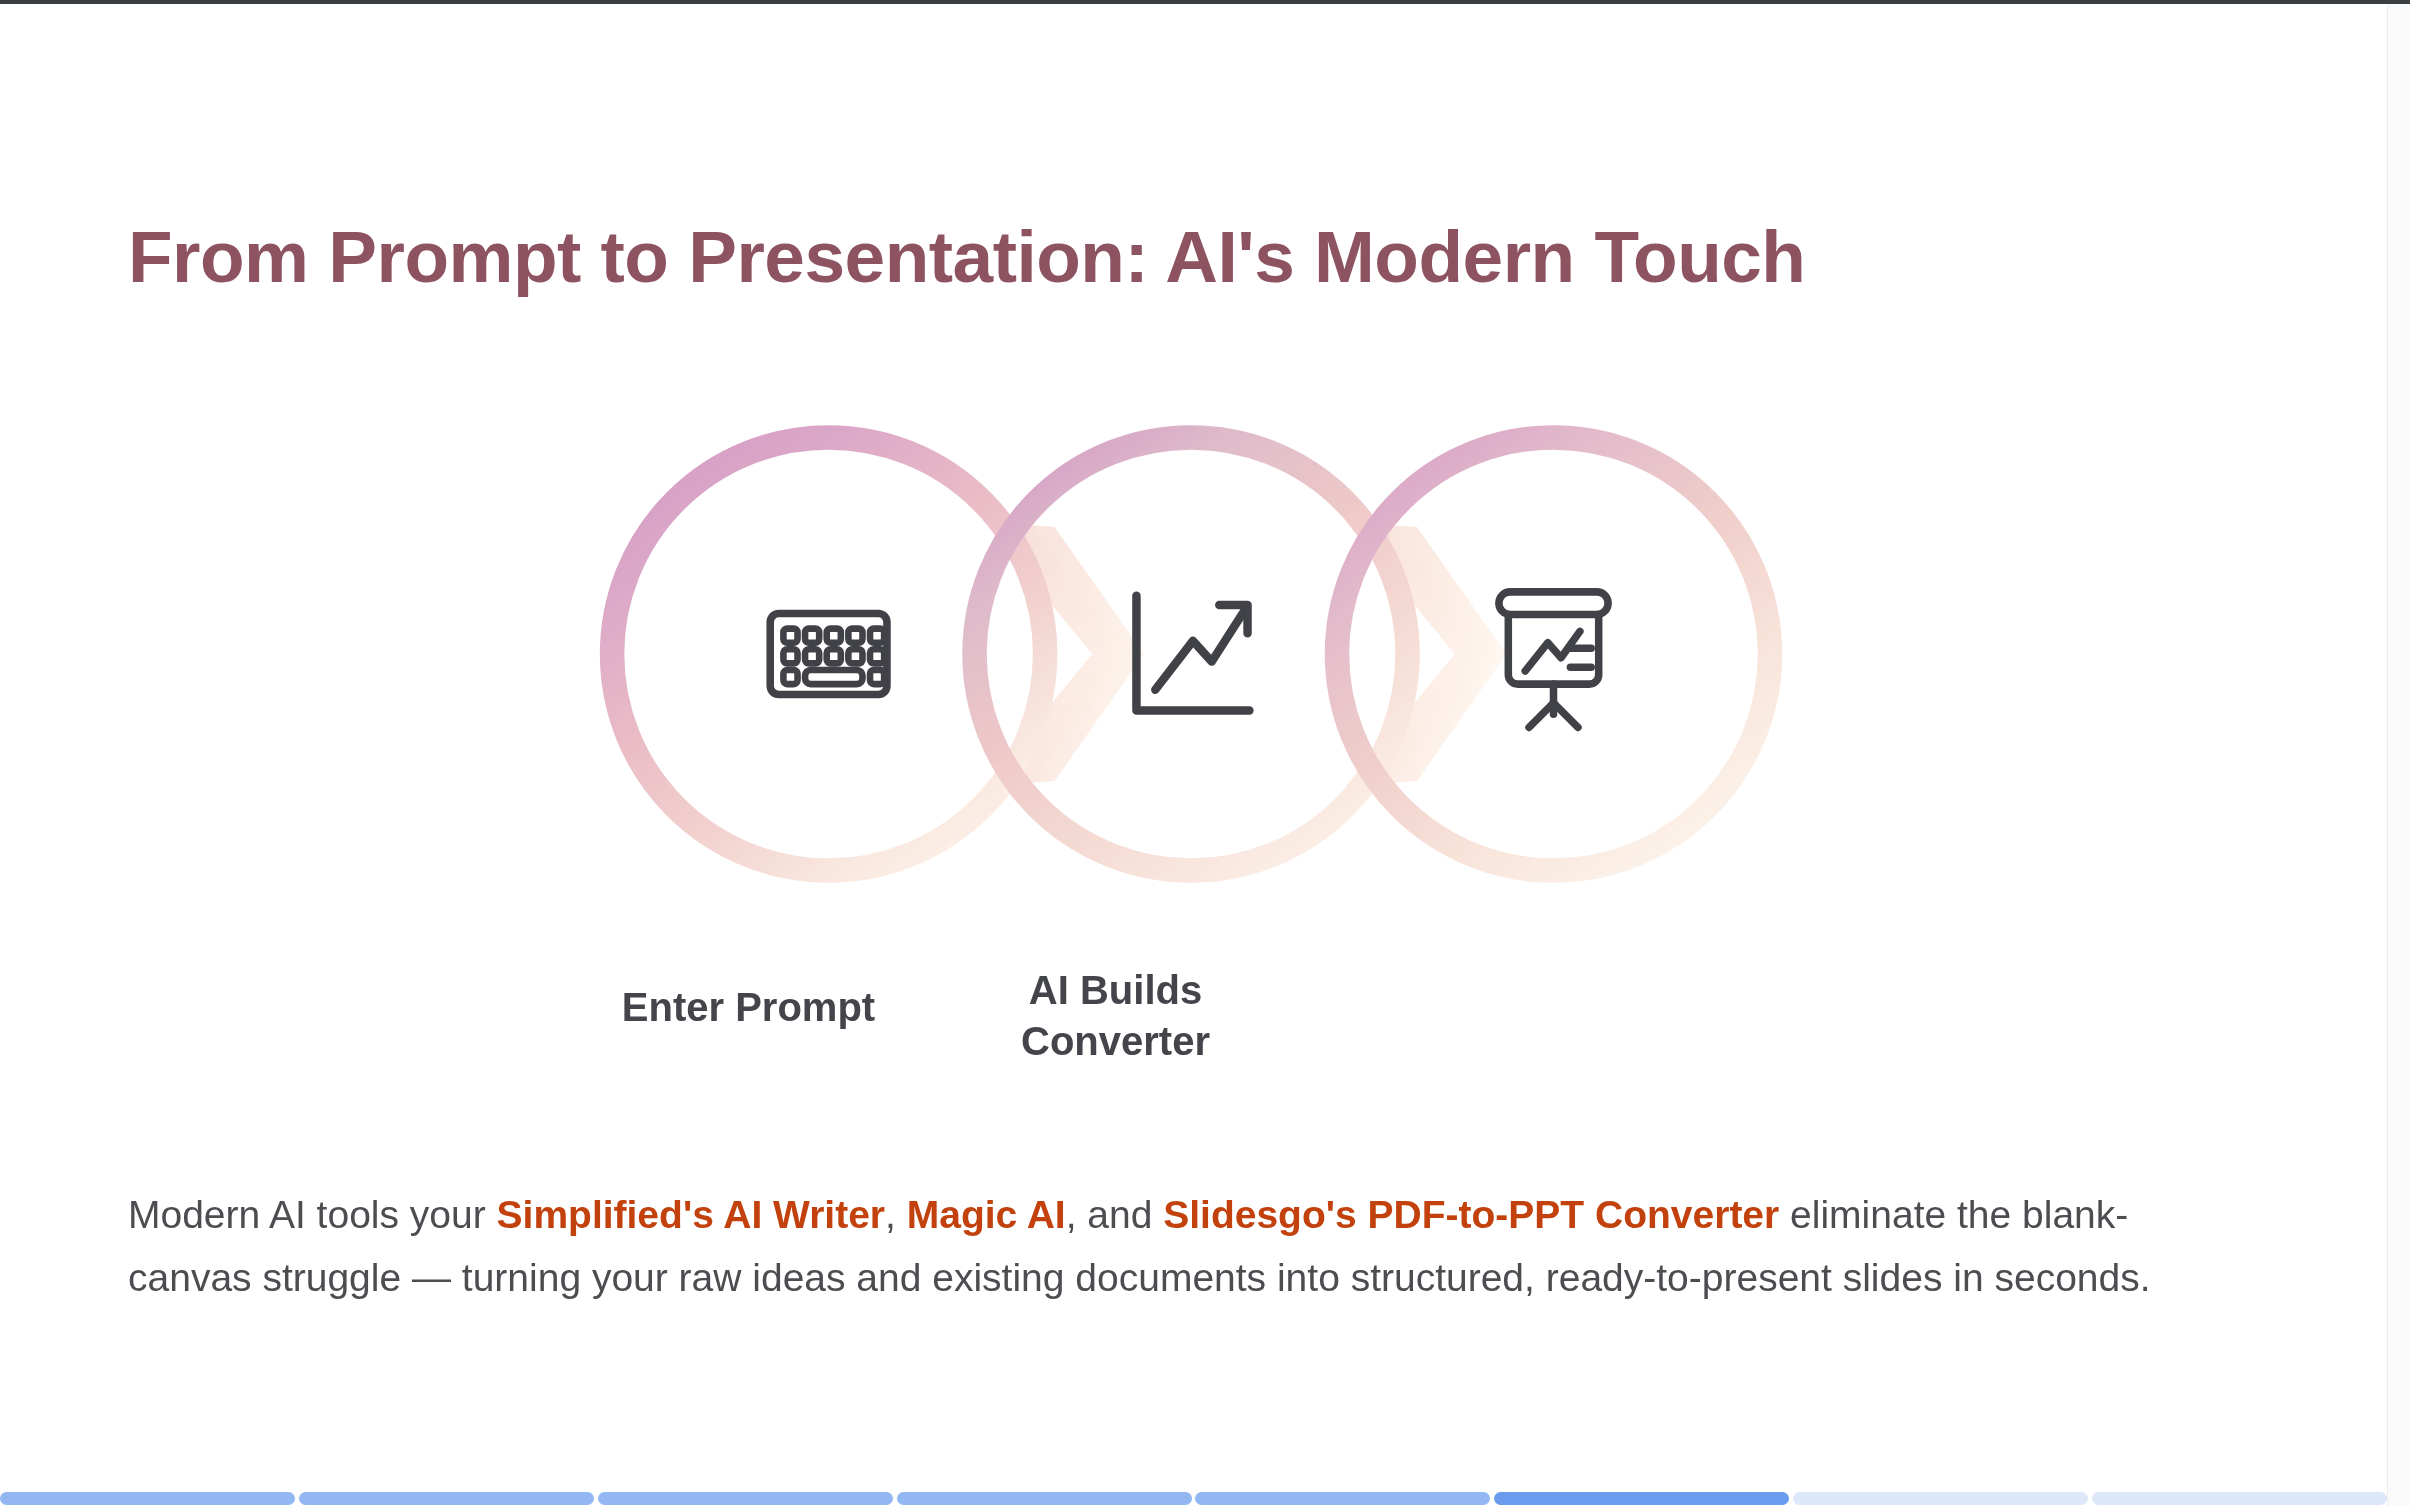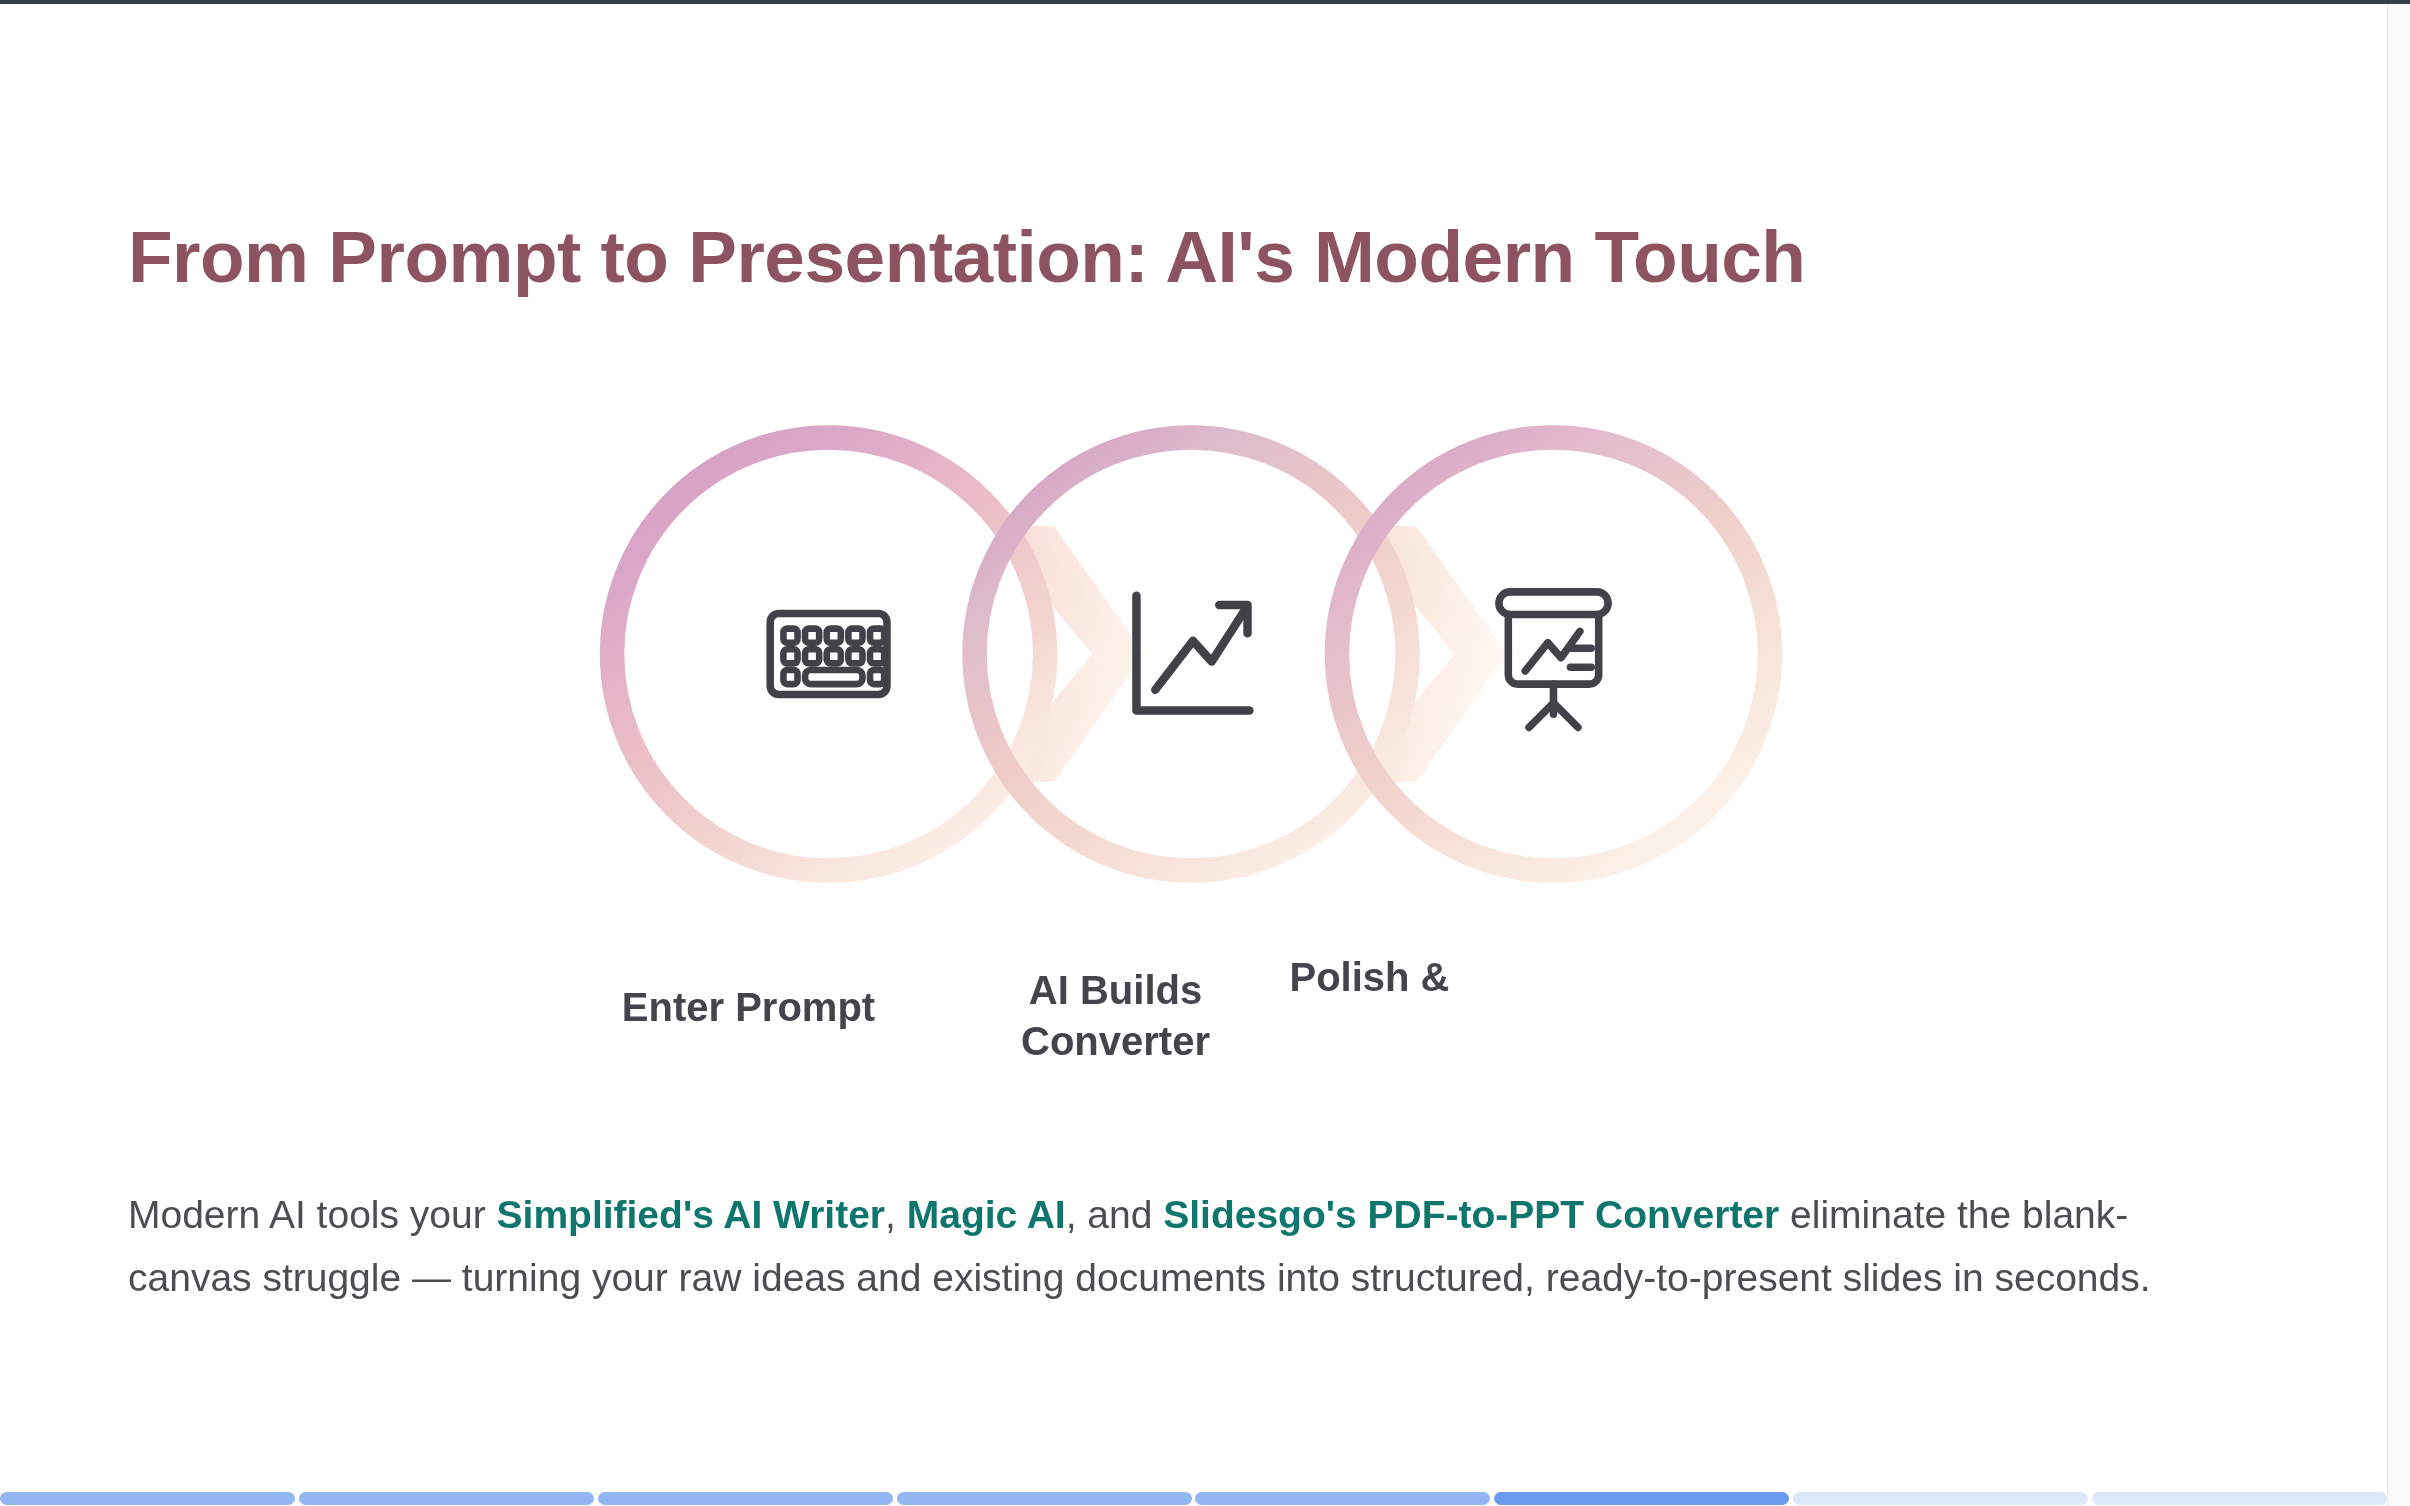--- a/index.html
+++ b/index.html
@@ -69,21 +69,21 @@
   
   #body-paragraph{
     position:absolute;
     left:128px; top:1179px;
     width:2053px;
     font-size:39px;
     line-height:1.62;
     color:#4b4d51;
     font-weight:400;
   }
-  #body-paragraph b{ font-weight:700; color:#0f766e; }
+  #body-paragraph b{ font-weight:700; color:#c2410c; }
 
   
   #progress-bar{
     position:absolute;
     left:0px; bottom:0px;
     width:2387px; height:15px;
     display:flex;
     gap:3.8px;
   }
   .progress-segment{
@@ -195,21 +195,20 @@
 
   <div id="step-labels">
     <div class="step-label" id="step-label-0">
       <span class="line">Enter Prompt</span>
     </div>
     <div class="step-label" id="step-label-1">
       <span class="line">AI Builds</span>
       <span class="line">Converter</span>
     </div>
     <div class="step-label" id="step-label-2">
-      <span class="line">Polish &amp;</span>
     </div>
   </div>
 
   <p id="body-paragraph"><span>Modern AI tools your </span><b>Simplified's AI Writer</b><span>, </span><b>Magic AI</b><span>, and </span><b>Slidesgo's PDF-to-PPT Converter</b><span> eliminate the blank-canvas struggle — turning your raw ideas and existing documents into structured, ready-to-present slides in seconds.</span></p>
 
   <div id="progress-bar">
       <div class="progress-segment"></div>
       <div class="progress-segment"></div>
       <div class="progress-segment"></div>
       <div class="progress-segment"></div>

